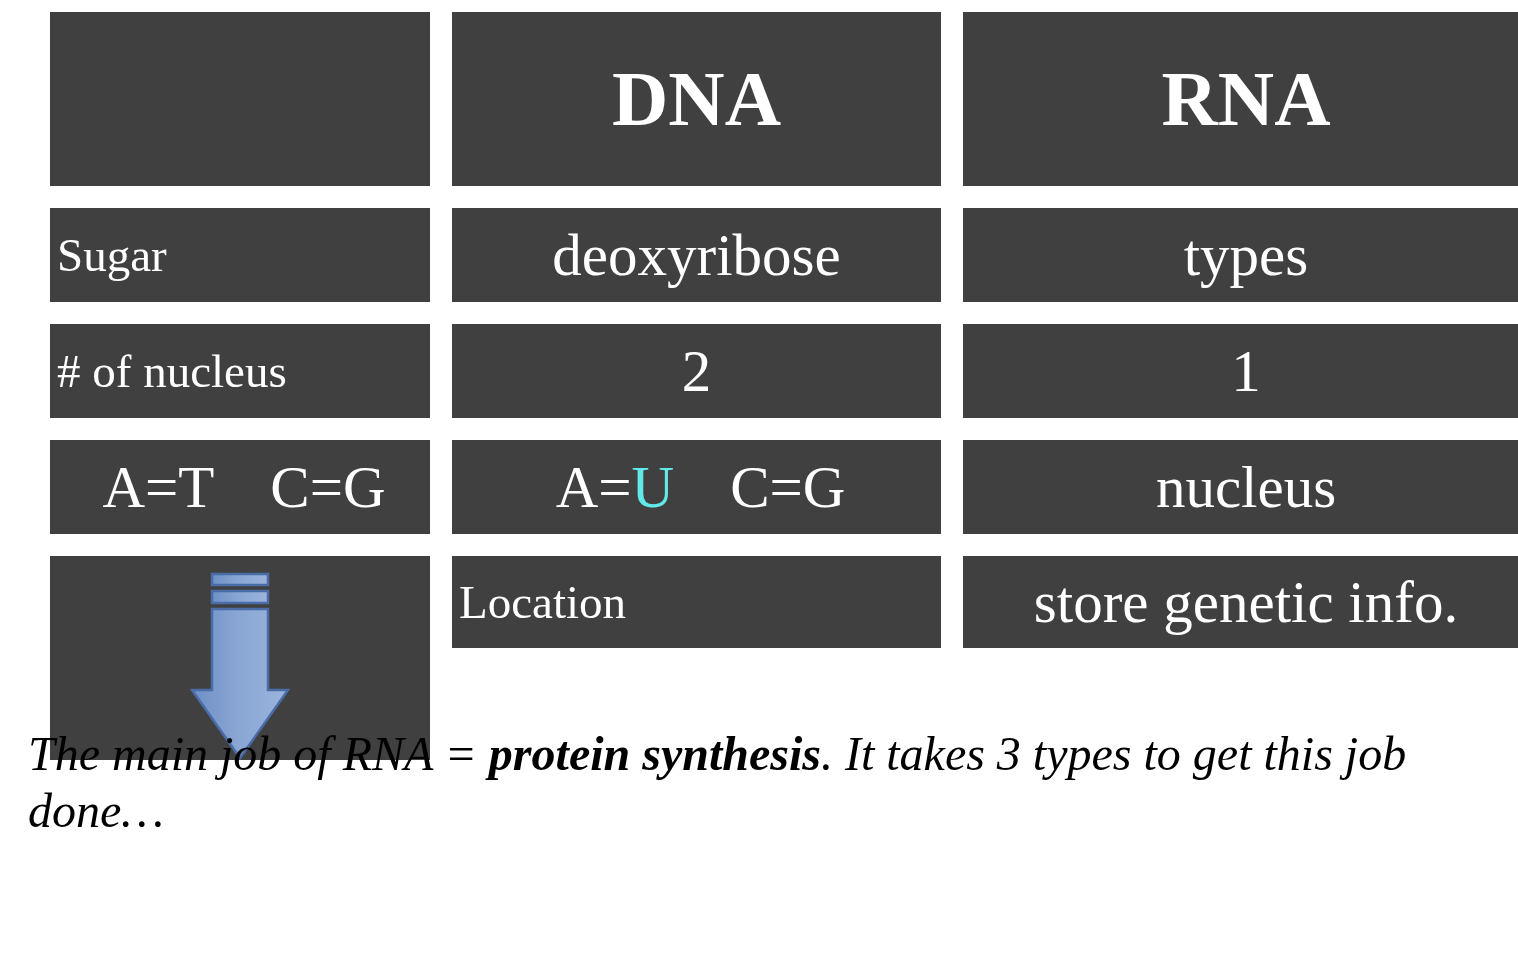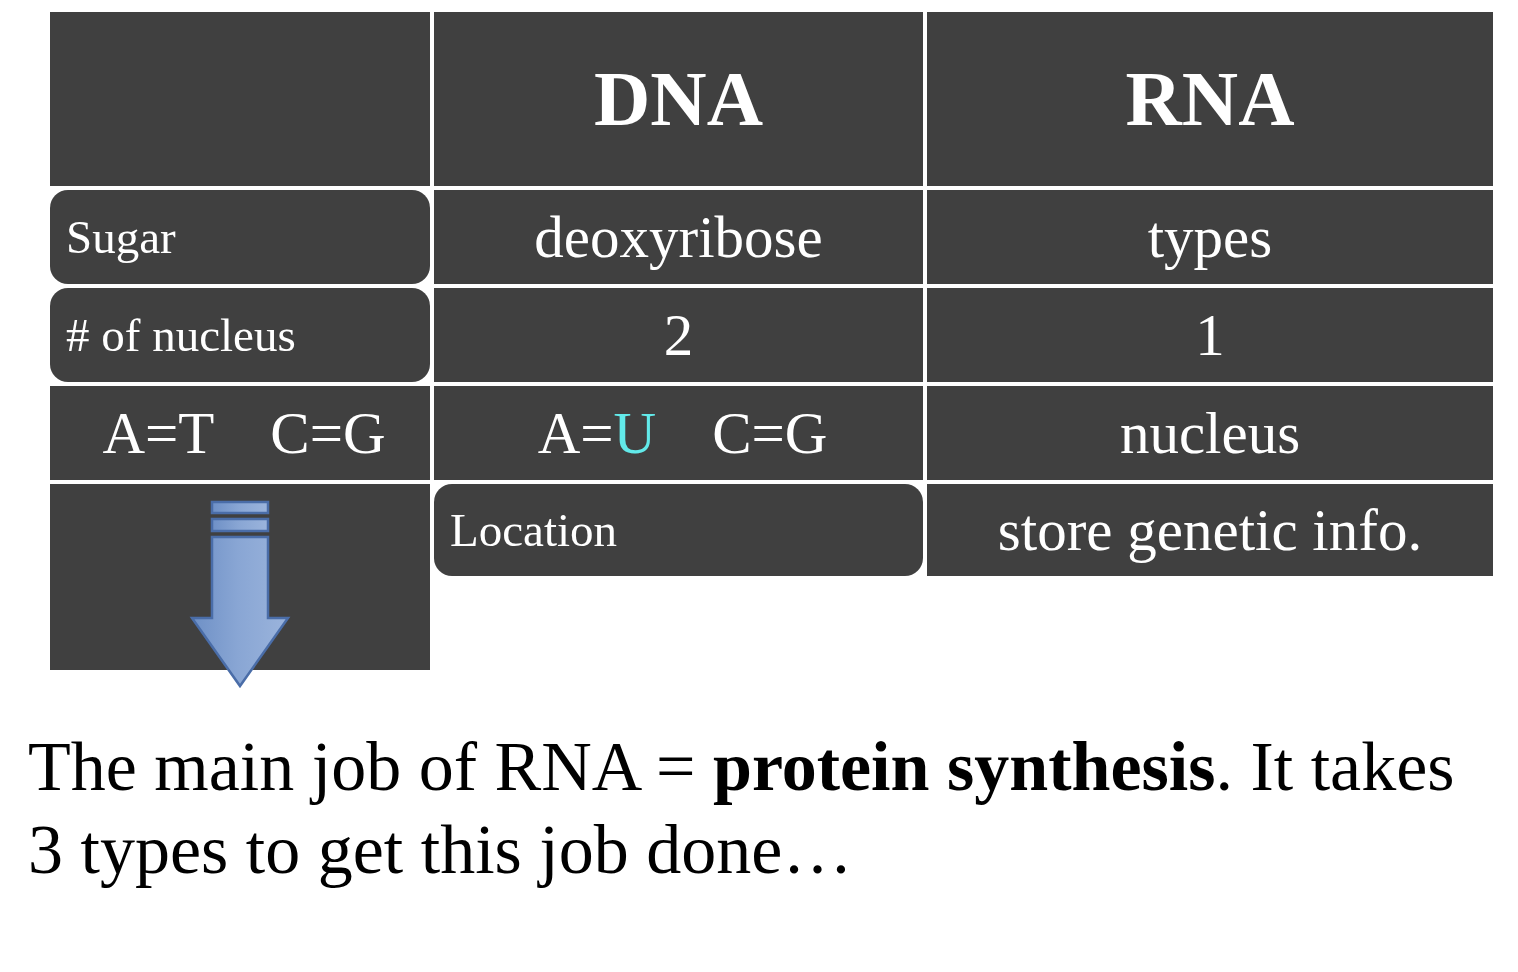--- a/index.html
+++ b/index.html
@@ -23,38 +23,37 @@
     width: 1435px;
     height: 638px;
   }
 
   .grid {
     position: absolute;
     inset: 0;
     display: grid;
     grid-template-columns: 380px 489px 566px;
     grid-template-rows: 174px 94px 94px 94px 92px 90px;
-    gap: 4px;
+    gap: 22px;
   }
 
   .cell {
     background: #404040;
     position: relative;
     display: flex;
     align-items: center;
     color: #ffffff;
     overflow: visible;
   }
 
   .cell.label {
     justify-content: flex-start;
-    padding-left: 16px;
+    padding-left: 7px;
     font-size: 47px;
     line-height: 1;
-    border-radius: 18px;
   }
 
   .cell.value {
     justify-content: center;
     font-size: 59px;
     line-height: 1;
   }
 
   .cell.head {
     justify-content: center;
@@ -96,24 +95,25 @@
     height: 196px;
     pointer-events: none;
   }
 
   
   #caption {
     position: absolute;
     left: 28px;
     top: 726px;
     width: 1470px;
-    font-size: 70px;
+    font-size: 48px;
     line-height: 1.18;
     color: #000000;
     letter-spacing: 0px;
+    font-style: italic;
   }
   #caption b { font-weight: bold; }
 </style>
 </head>
 <body>
 
 <div id="comparison-table">
   <div class="grid">
 
     <div class="cell head blank-head">

